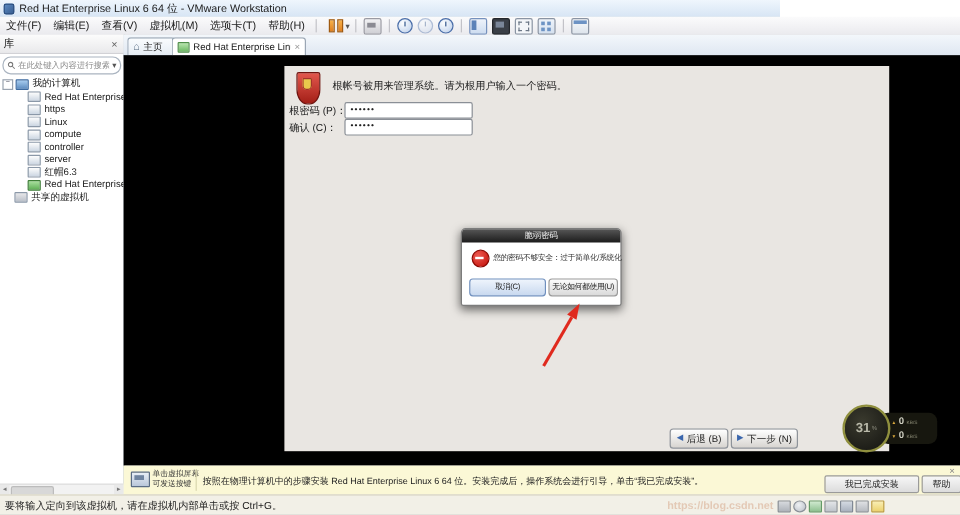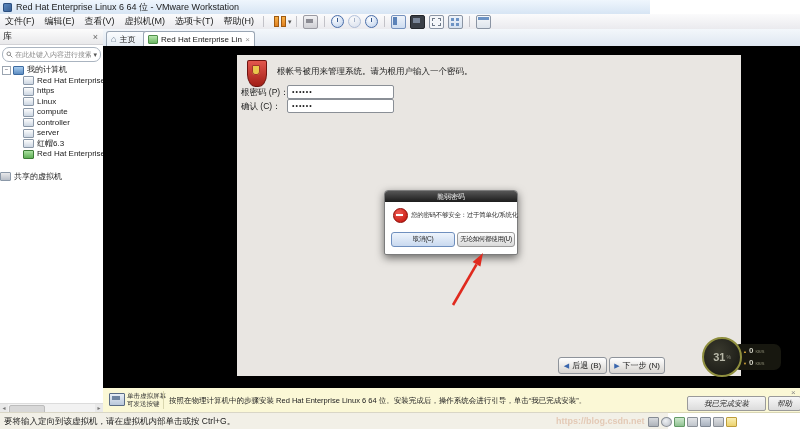--- a/index.html
+++ b/index.html
@@ -57,21 +57,21 @@
   .tree-row{height:10.5px;line-height:10.5px;white-space:nowrap;overflow:hidden;display:flex;align-items:center;}
   .tree-label{overflow:hidden;white-space:nowrap;}
   .expand{width:7px;height:7px;border:1px solid #9aa4b0;background:#fff;font-size:6px;line-height:5px;
           text-align:center;color:#445;margin:0 2px 0 2px;flex:none;}
   .vm-ico{width:9px;height:7px;border:1px solid #8b98a8;border-radius:1px;margin-right:3px;flex:none;
           background:linear-gradient(#fdfdfd,#ccd6e2);}
   .vm-ico.computer{background:linear-gradient(#a8cdf0,#5d8cc0);border-color:#3c6aa0;}
   .vm-ico.running{background:linear-gradient(#a9e09f,#5faf56);border-color:#3c7d36;}
   .vm-ico.shared{background:linear-gradient(#e8e8ea,#b9bfc8);}
   .ind1{padding-left:23px;}
-  .ind0s{margin-top:12px;}
+  .ind0s{padding-left:12px;}
 
   
   .sb-hscroll{left:0;top:403px;width:103px;height:9px;background:#f2f2f2;border-top:1px solid #dcdcdc;
               display:flex;align-items:center;}
   .sc-btn{width:8px;height:9px;font-size:5px;line-height:9px;text-align:center;color:#777;background:#e9e9e9;flex:none;}
   .sc-track{flex:1;height:9px;position:relative;}
   .sc-thumb{position:absolute;left:1px;top:1px;width:34px;height:7px;background:#d8d8d8;border:1px solid #bcbcbc;border-radius:2px;}
 
   
   .tabbar{left:103px;top:29px;width:697px;height:17px;background:linear-gradient(#f3f7fb,#dfe7f1);
@@ -139,27 +139,27 @@
   
   .hintbar{left:103px;top:388px;width:697px;height:24px;background:#fbf8d6;border-bottom:1px solid #d9d6b5;}
   .hint-ico{position:absolute;left:6px;top:5px;width:14px;height:11px;border:1px solid #5a6c85;
             border-radius:1px;background:linear-gradient(#e8eef6,#b9c7da);}
   .hint-ico:after{content:"";position:absolute;left:2px;top:2px;width:8px;height:4px;background:#6f84a0;}
   .tip{position:absolute;left:24px;top:4px;font-size:6.5px;line-height:8px;color:#333;}
   .hint-sep{position:absolute;left:60px;top:3px;height:18px;border-left:1px solid #d9d6ae;}
   .hint-msg{position:absolute;left:66px;top:8px;font-size:7.5px;color:#222;white-space:nowrap;}
   .hint-btn{position:absolute;top:8px;height:13px;border:1px solid #9a9a9a;border-radius:2px;
             background:linear-gradient(#f7f7f7,#dcdcdc);font-size:7.5px;display:flex;align-items:center;
-            justify-content:center;color:#222;font-style:italic;}
+            justify-content:center;color:#222;}
   .btn-finish{left:584px;width:77px;}
   .btn-help{left:665px;width:31px;}
   .hint-x{position:absolute;left:688px;top:0px;font-size:8px;color:#888;}
 
   
-  .statusbar{left:0;top:412px;width:668px;height:17px;background:#f2f0e7;border-top:1px solid #d9d6c6;}
+  .statusbar{left:0;top:412px;width:800px;height:17px;background:#f2f0e7;border-top:1px solid #d9d6c6;}
   .status-msg{position:absolute;left:4px;top:0;line-height:17px;font-size:8.5px;color:#222;}
   .watermark{position:absolute;left:556px;top:3px;font-size:9px;color:rgba(200,130,90,.35);font-weight:bold;}
   .status-icons{position:absolute;left:648px;top:4px;display:flex;gap:2px;}
   .si{width:9px;height:8px;border-radius:1px;}
   .si-disk{background:linear-gradient(#d7dade,#aeb3ba);border:1px solid #858b93;}
   .si-cd{border-radius:50%;background:radial-gradient(circle at 40% 35%,#eef1f4,#b9bec6);border:1px solid #8a9098;}
   .si-net{background:linear-gradient(#cfe9cf,#8fc191);border:1px solid #639a66;}
   .si-usb{background:linear-gradient(#e3e5e8,#bfc4cb);border:1px solid #8a9098;}
   .si-snd{background:linear-gradient(#d4dae2,#a9b2bf);border:1px solid #7f8894;}
   .si-prn{background:linear-gradient(#dfe1e4,#b7bbc1);border:1px solid #8a9098;}

